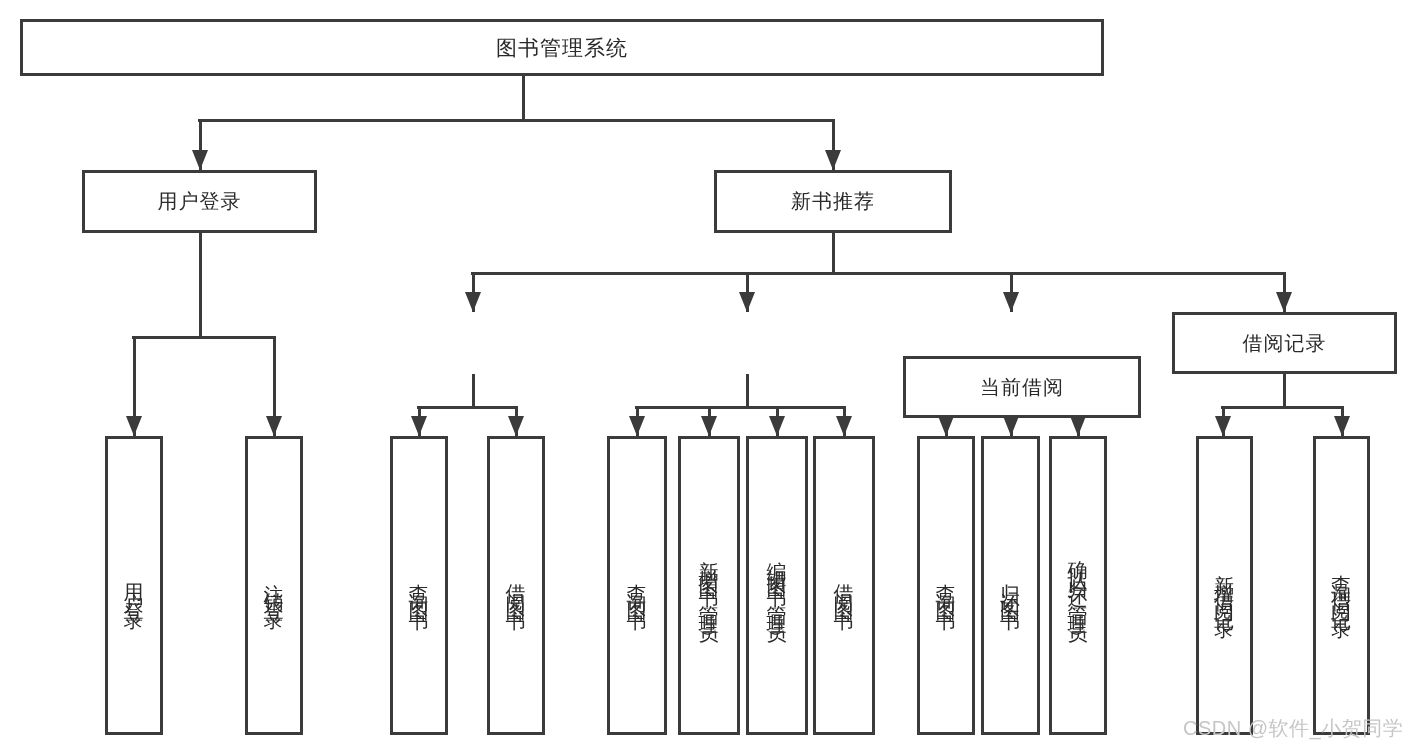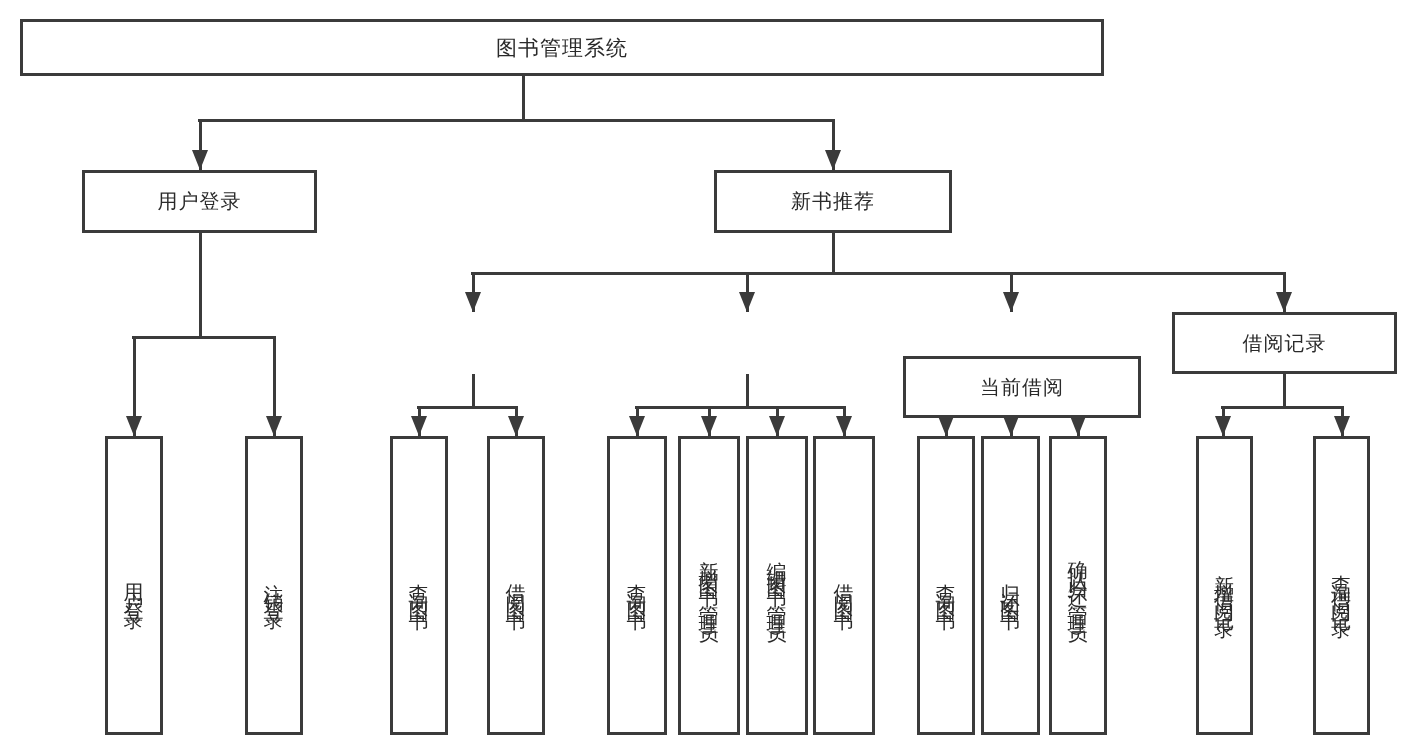--- a/index.html
+++ b/index.html
@@ -180,14 +180,15 @@
     <span class="v-label">确认归还（管理员）</span>
   </div>
 
   <div class="box" style="left:1196px; top:436px; width:57px; height:299px;">
     <span class="v-label">新增借阅记录</span>
   </div>
   <div class="box" style="left:1313px; top:436px; width:57px; height:299px;">
     <span class="v-label">查询借阅记录</span>
   </div>
 
+  <div class="watermark">CSDN @软件_小贺同学</div>
 
 </div>
 
 </body></html>

